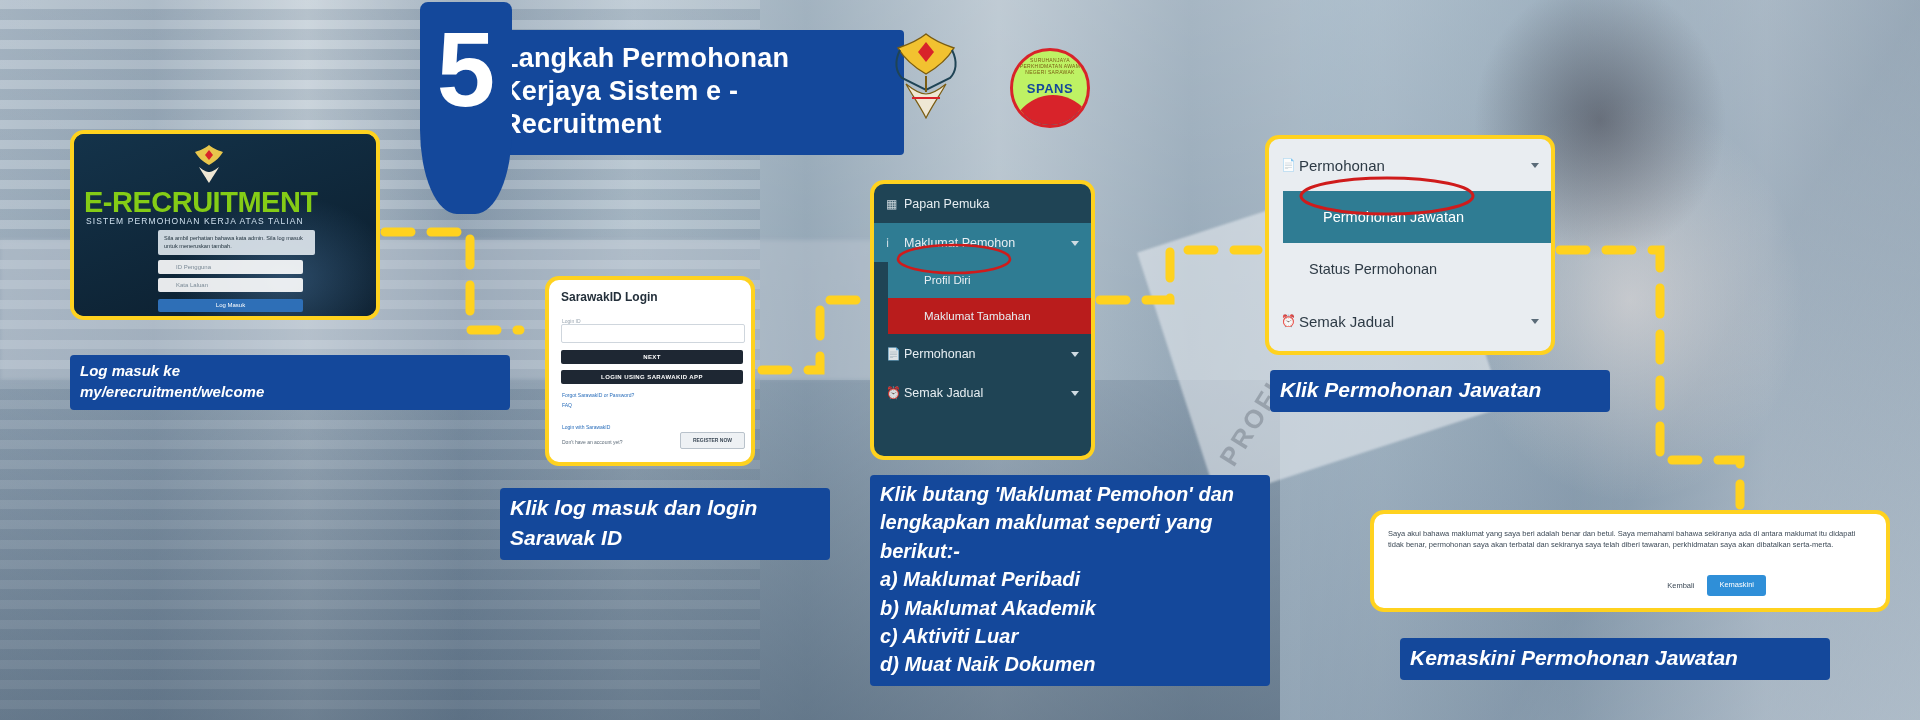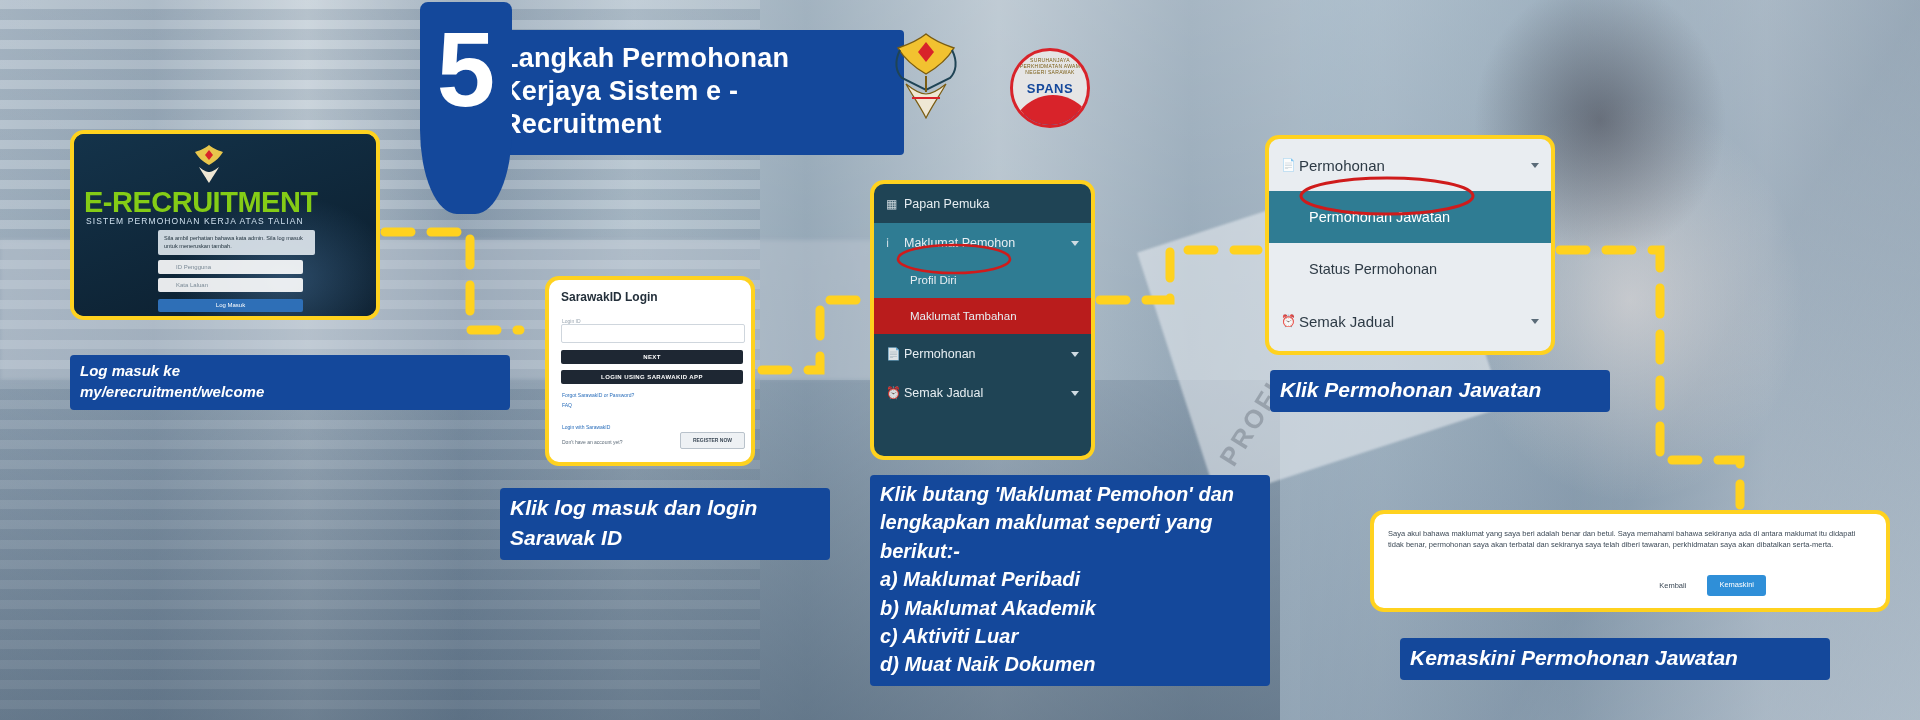--- a/index.html
+++ b/index.html
@@ -123,21 +123,21 @@
   .crest {
     position: absolute;
     width: 72px; height: 96px;
     left: 890px; top: 28px;
   }
   .spans-logo {
     position: absolute;
     left: 1010px; top: 48px;
     width: 80px; height: 80px;
     border-radius: 50%;
-    background: #e5e5e5;
+    background: #bef264;
     border: 3px solid #d8232a;
     box-sizing: border-box;
     overflow: hidden;
   }
   .spans-logo .arc {
     position: absolute;
     left: -6px; bottom: -22px;
     width: 92px; height: 52px;
     background: #d8232a;
     border-radius: 50% 50% 0 0 / 100% 100% 0 0;
@@ -294,21 +294,21 @@
   }
   .menu-row .cv {
     position: absolute; right: 12px; top: 50%;
     margin-top: -2px;
     width: 0; height: 0;
     border-left: 4px solid transparent;
     border-right: 4px solid transparent;
     border-top: 5px solid #cfdbe2;
   }
   .menu-row.active { background: #2f7c93; }
-  .menu-row.sub { background: #2f7c93; font-size: 11.5px; padding-left: 36px; height: 36px; }
+  .menu-row.sub { background: #2f7c93; font-size: 11.5px; padding-left: 36px; height: 36px; margin-left: 14px; }
   .menu-row.sub.alt { background: #b91c1c; }
 
   
   #shot-menu1 {
     left: 870px; top: 180px;
     width: 225px; height: 280px;
   }
   
   #shot-menu2 {
     left: 1265px; top: 135px;
@@ -325,21 +325,21 @@
     left: 1370px; top: 510px;
     width: 520px; height: 102px;
     background: #fff;
   }
   #shot-declare .body {
     position: absolute; left: 14px; top: 14px; right: 14px;
     font-size: 7.5px; color: #3d4a57; line-height: 1.5;
   }
   #shot-declare .actions {
     position: absolute; right: 120px; bottom: 12px;
-    display: flex; gap: 8px; text-align: center;
+    display: flex;  text-align: center;
   }
   #shot-declare .bk {
     padding: 5px 12px; font-size: 7.5px; color: #3d4a57;
     border: 1px solid transparent; border-radius: 3px;
   }
   #shot-declare .up {
     padding: 5px 12px; font-size: 7.5px; color: #fff;
     background: #2f8fd8; border-radius: 3px;
   }
 

